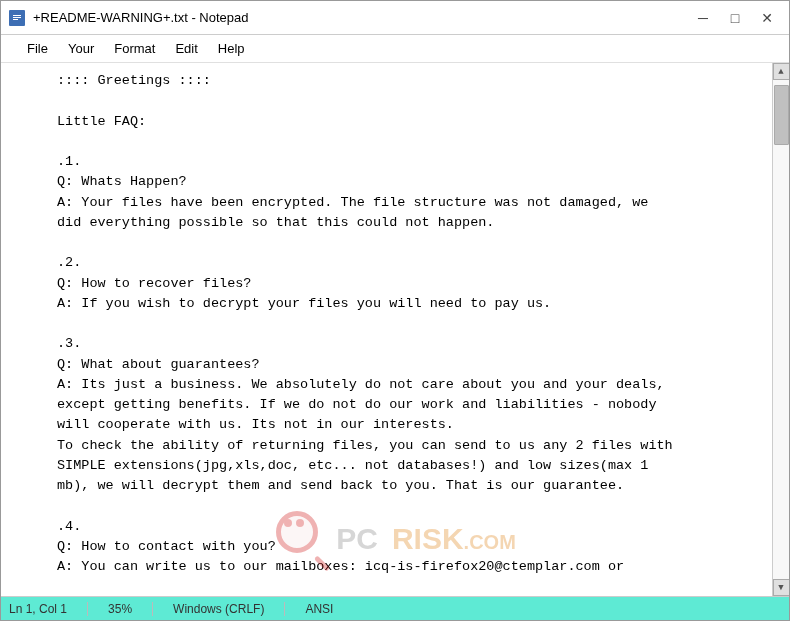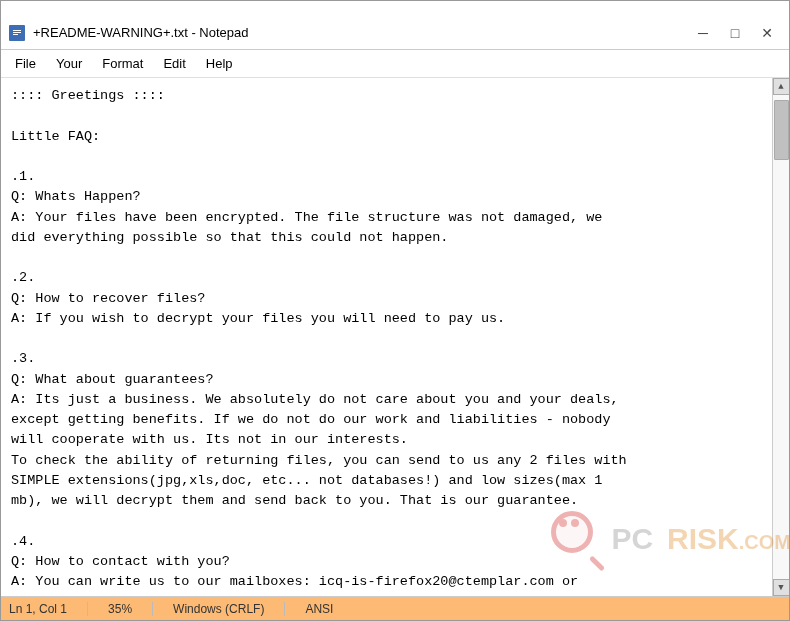--- a/index.html
+++ b/index.html
@@ -31,21 +31,20 @@
 
     
     .title-bar {
       background: #ffffff;
       border-bottom: 1px solid #ccc;
       display: flex;
       align-items: center;
       justify-content: space-between;
       padding: 6px 8px;
       height: 34px;
-      margin-top: 15px;
     }
 
     .title-bar-left {
       display: flex;
       align-items: center;
       gap: 8px;
     }
 
     .title-icon {
       width: 16px;
@@ -83,39 +82,40 @@
       color: #444;
       border-radius: 2px;
     }
 
     
     .menu-bar {
       background: #ffffff;
       border-bottom: 1px solid #e0e0e0;
       display: flex;
       align-items: center;
-      padding: 2px 4px;
+      padding: 2px 16px;
       height: 28px;
       font-family: 'Segoe UI', Arial, sans-serif;
       font-size: 13px;
     }
 
     .menu-item {
       padding: 3px 10px;
       cursor: pointer;
       border-radius: 3px;
       color: #000;
     }
 
     
     .editor-container {
       flex: 1;
       display: flex;
       overflow: hidden;
       background: #ffffff;
+      margin-left: 46px;
     }
 
     .editor-content {
       flex: 1;
       padding: 8px 10px;
       overflow-y: auto;
       overflow-x: auto;
       font-family: 'Courier New', Courier, monospace;
       font-size: 13.5px;
       line-height: 1.5;
@@ -163,21 +163,21 @@
       border: 1px solid #aaa;
       position: absolute;
       top: 5px;
       left: 1px;
       border-radius: 1px;
     }
 
     
     .status-bar {
       height: 24px;
-      background: #fdba74;
+      background: #5eead4;
       border-top: 1px solid #ccc;
       display: flex;
       align-items: center;
       padding: 0 8px;
       font-family: 'Segoe UI', Arial, sans-serif;
       font-size: 12px;
       color: #333;
       gap: 0;
     }
 
@@ -194,21 +194,21 @@
     }
 
     
     .watermark {
       position: absolute;
       bottom: 30px;
       left: 0;
       width: 790px;
       display: flex;
       align-items: center;
-      justify-content: flex-end;
+      justify-content: center;
       pointer-events: none;
       opacity: 0.5;
       z-index: 10;
     }
 
     .editor-wrapper {
       flex: 1;
       display: flex;
       position: relative;
       overflow: hidden;

